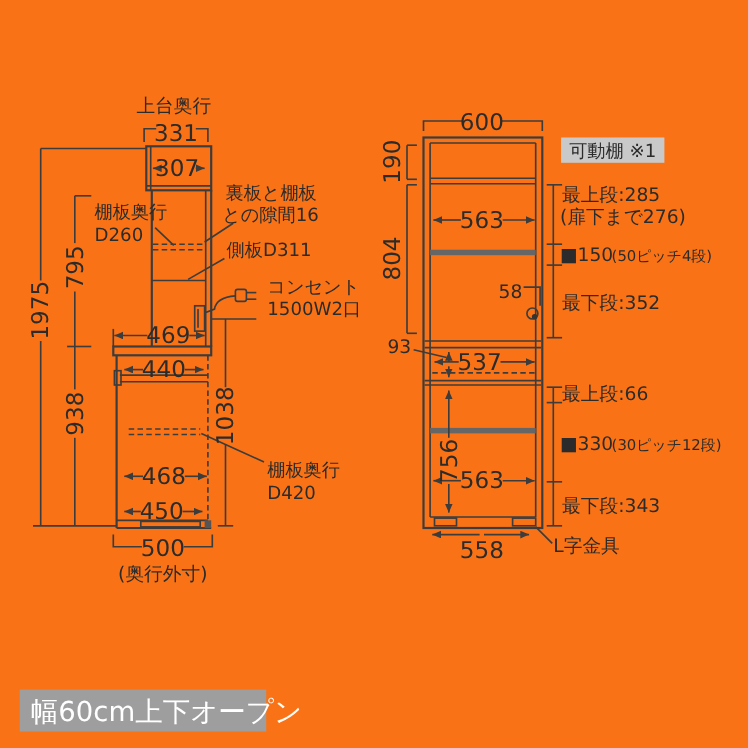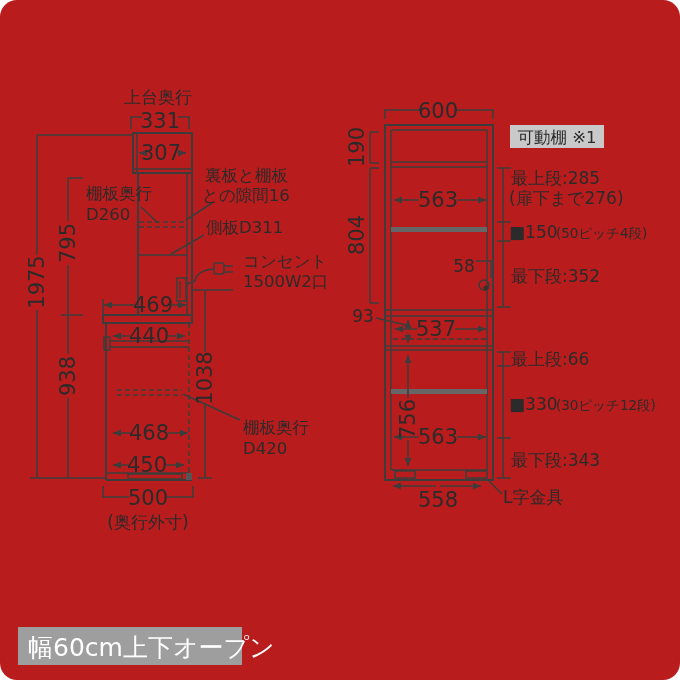--- a/index.html
+++ b/index.html
@@ -1,16 +1,16 @@
 <!DOCTYPE html>
 <html><head>
 <meta charset="utf-8">
 <style>
   html,body{margin:0;padding:0;background:#fff;}
-  #stage{position:relative;width:680px;height:680px;background:#b91c1c;overflow:hidden;border-radius:17px;}
+  #stage{position:relative;width:680px;height:680px;background:#f97316;overflow:hidden;}
   svg{position:absolute;left:0;top:0;}
   svg text{font-family:"DejaVu Sans",sans-serif;fill:#2b2b2b;dominant-baseline:central;}
   .ln{stroke:#3c3c3c;stroke-width:1.5;fill:none;}
   .ln2{stroke:#3c3c3c;stroke-width:2;fill:none;}
   .dash{stroke-dasharray:5 3;}
   .d21{font-size:21px;}
   .d17{font-size:17px;}
   .d16{font-size:16.5px;}
   .d13{font-size:13.5px;}
   .d26{font-size:25px;}

